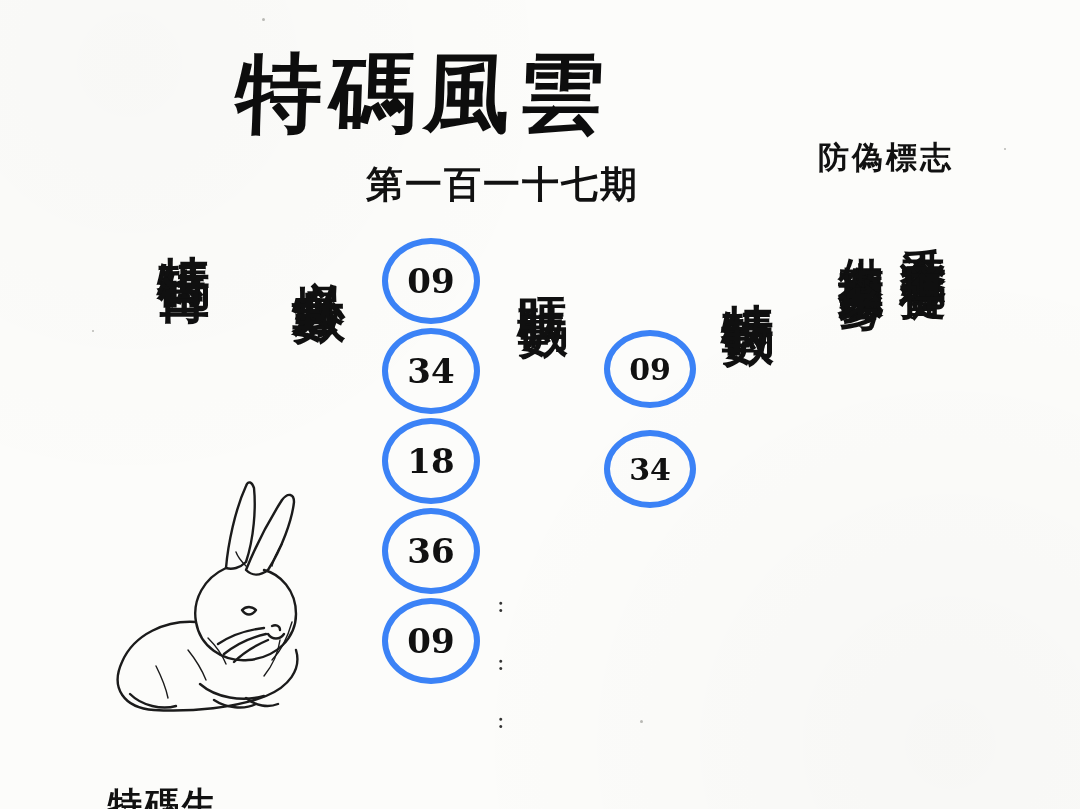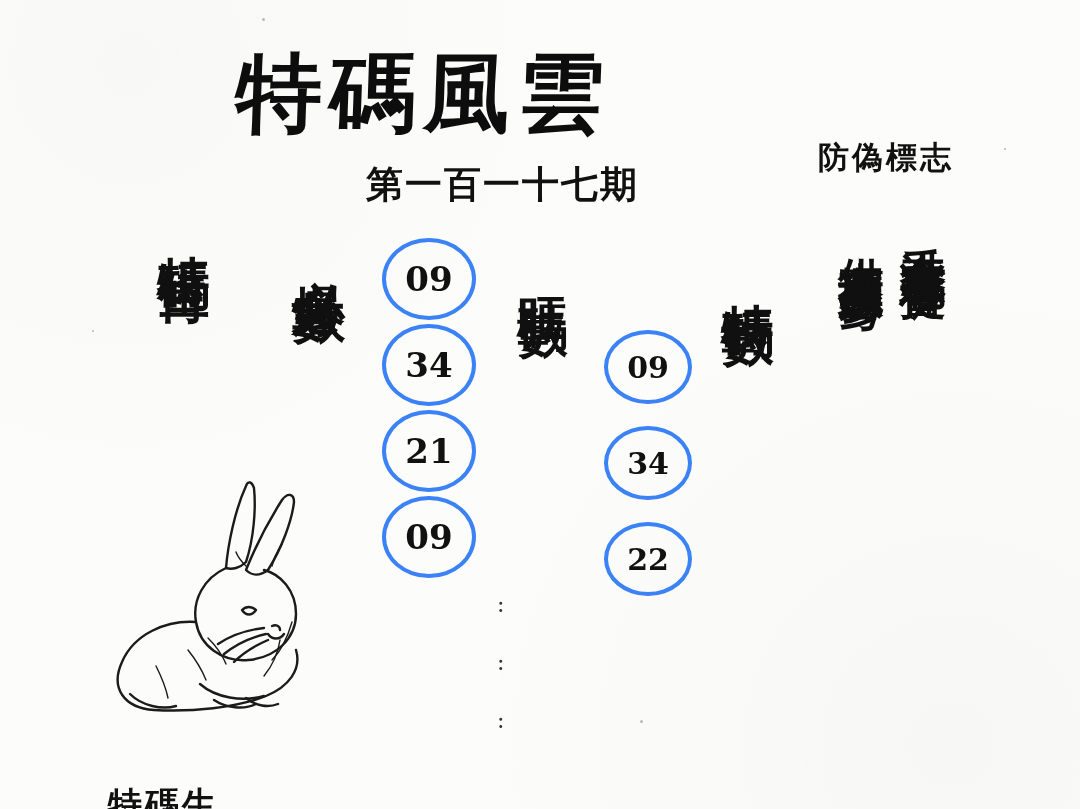--- a/index.html
+++ b/index.html
@@ -114,21 +114,21 @@
     font-size: 46px;
     letter-spacing: 4px;
   }
 
   
   .num-col {
     position: absolute;
   }
   .circle {
     position: relative;
-    border: 4px solid #3b82f6;
+    border: 6px solid #3b82f6;
     border-radius: 50%;
     display: flex;
     align-items: center;
     justify-content: center;
     font-family: "DejaVu Serif", serif;
     font-size: 34px;
     font-weight: bold;
     color: #111;
     background: transparent;
   }
@@ -201,28 +201,28 @@
   <div class="v-label" id="zodiac-label">特碼生肖</div>
   <div class="v-label" id="bibao-label">必爆數</div>
   <div class="v-label" id="wangma-label">旺碼數</div>
   <div class="v-label" id="tema-label">特碼數</div>
   <div class="v-label" id="supply-label">供本期預攬珠參考</div>
   <div class="v-label" id="hk-label">香港六合彩馬會提</div>
 
   <div class="num-col" id="bibao-numbers">
     <div class="circle">09</div>
     <div class="circle">34</div>
-    <div class="circle">21</div>
+    <div class="circle">18</div>
+    <div class="circle">36</div>
     <div class="circle">09</div>
   </div>
 
   <div class="num-col" id="tema-numbers">
     <div class="circle">09</div>
     <div class="circle">34</div>
-    <div class="circle">22</div>
   </div>
 
   <div class="dot-col">
     <div>︰</div>
     <div>︰</div>
     <div>︰</div>
   </div>
 
   <div class="corner-text">特碼生</div>
 

